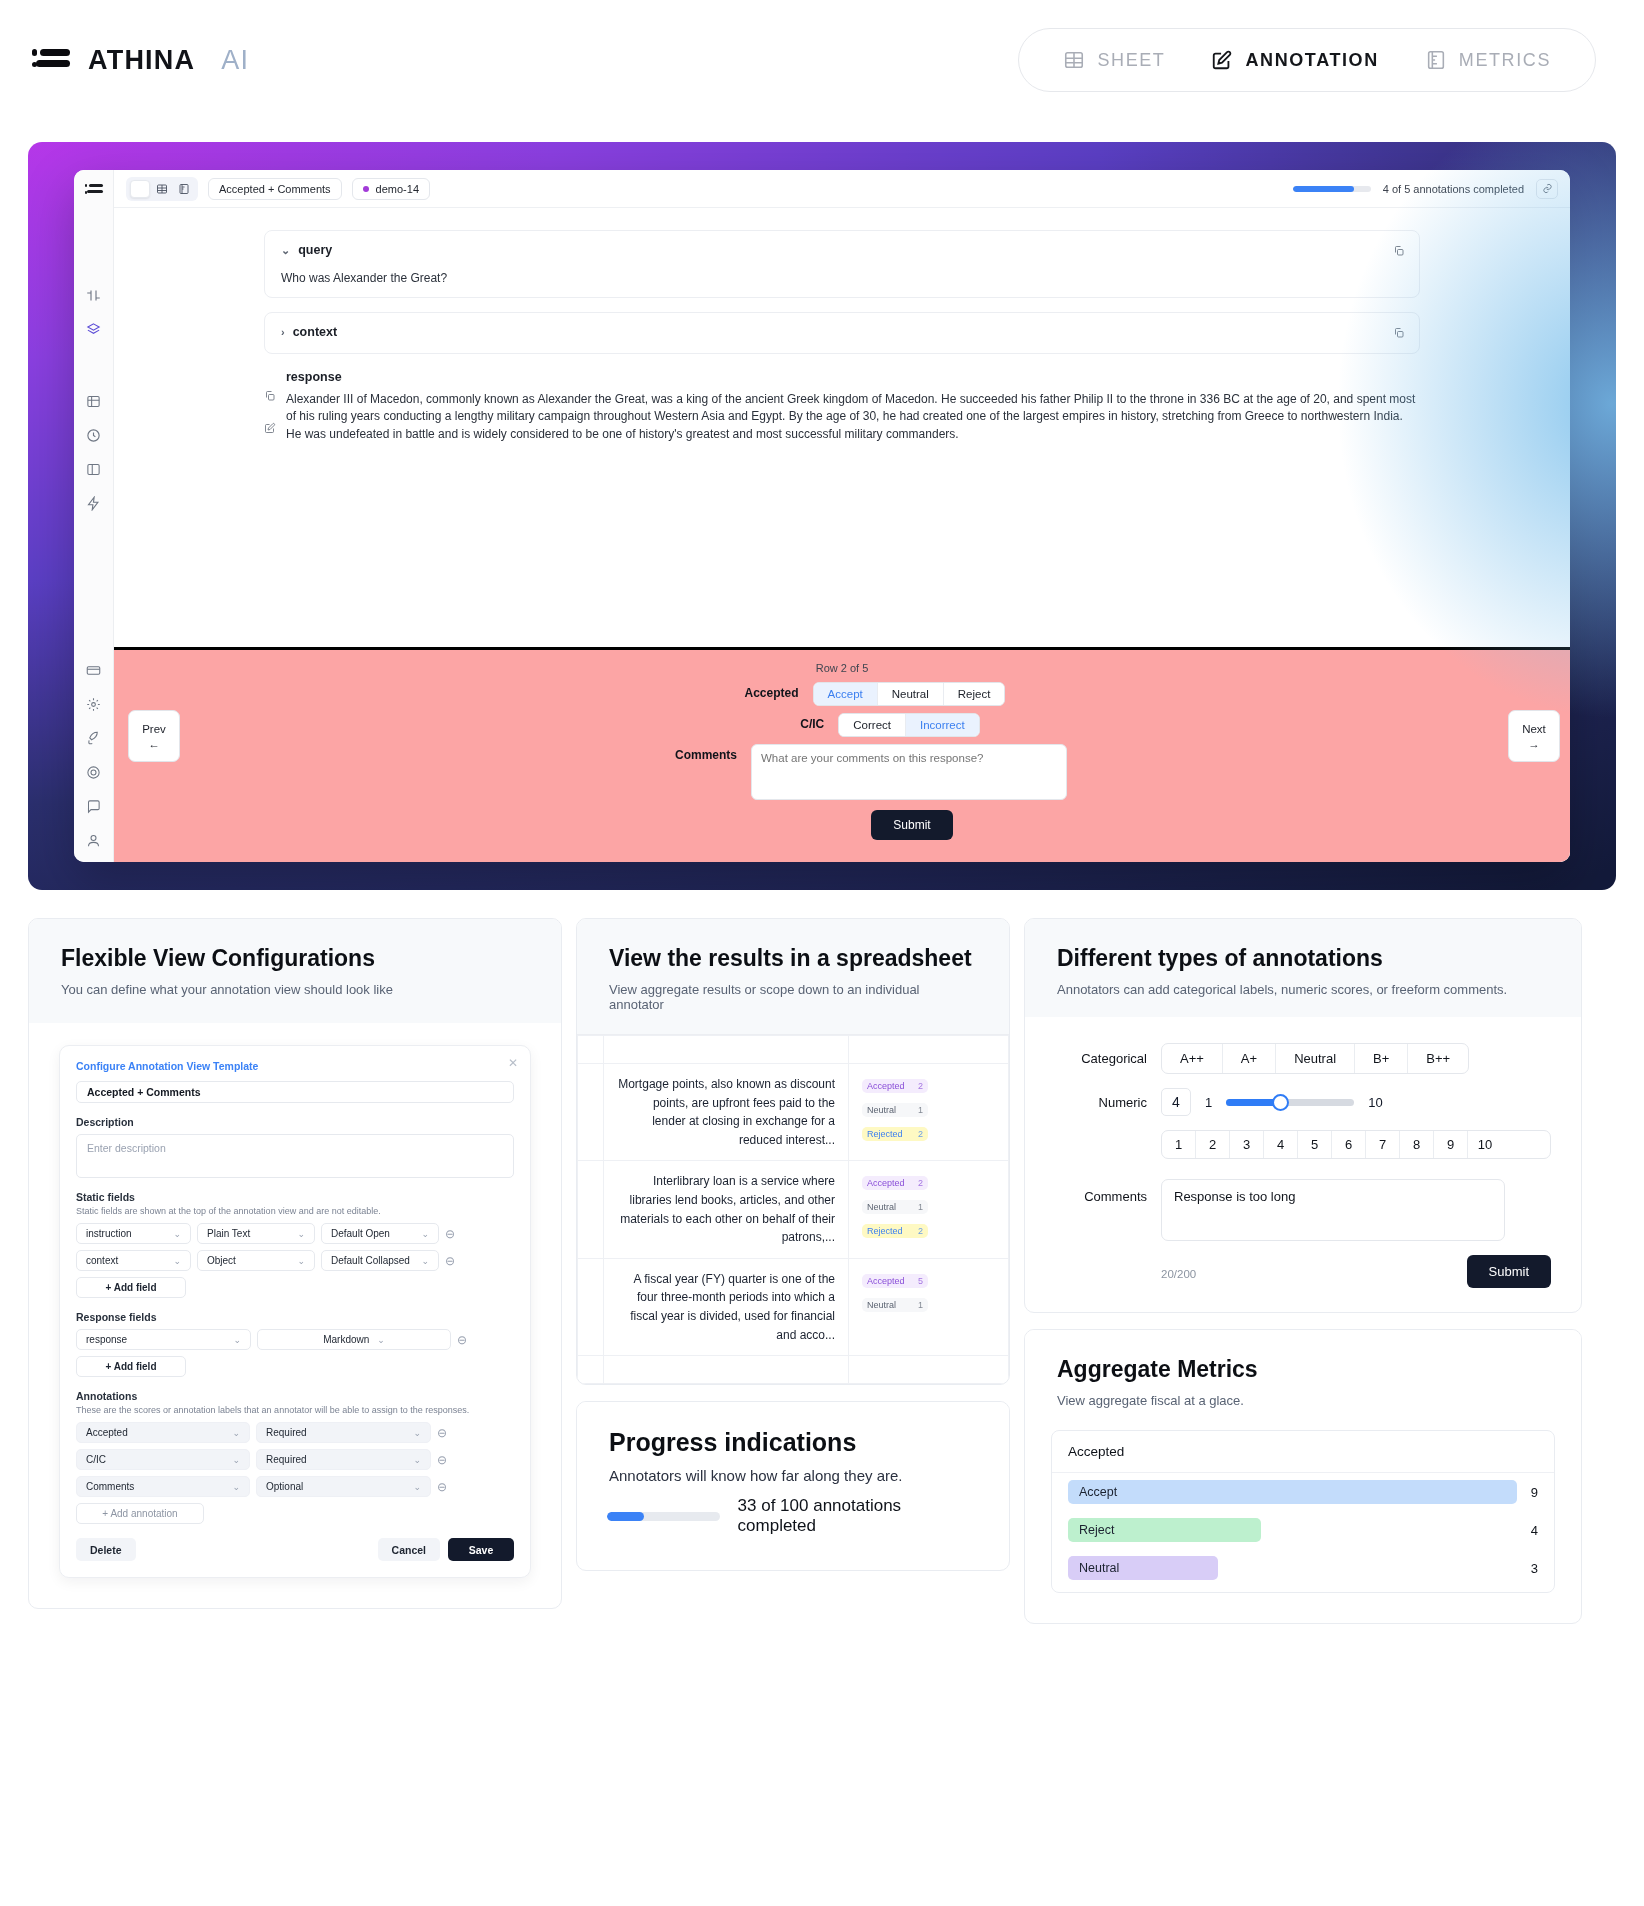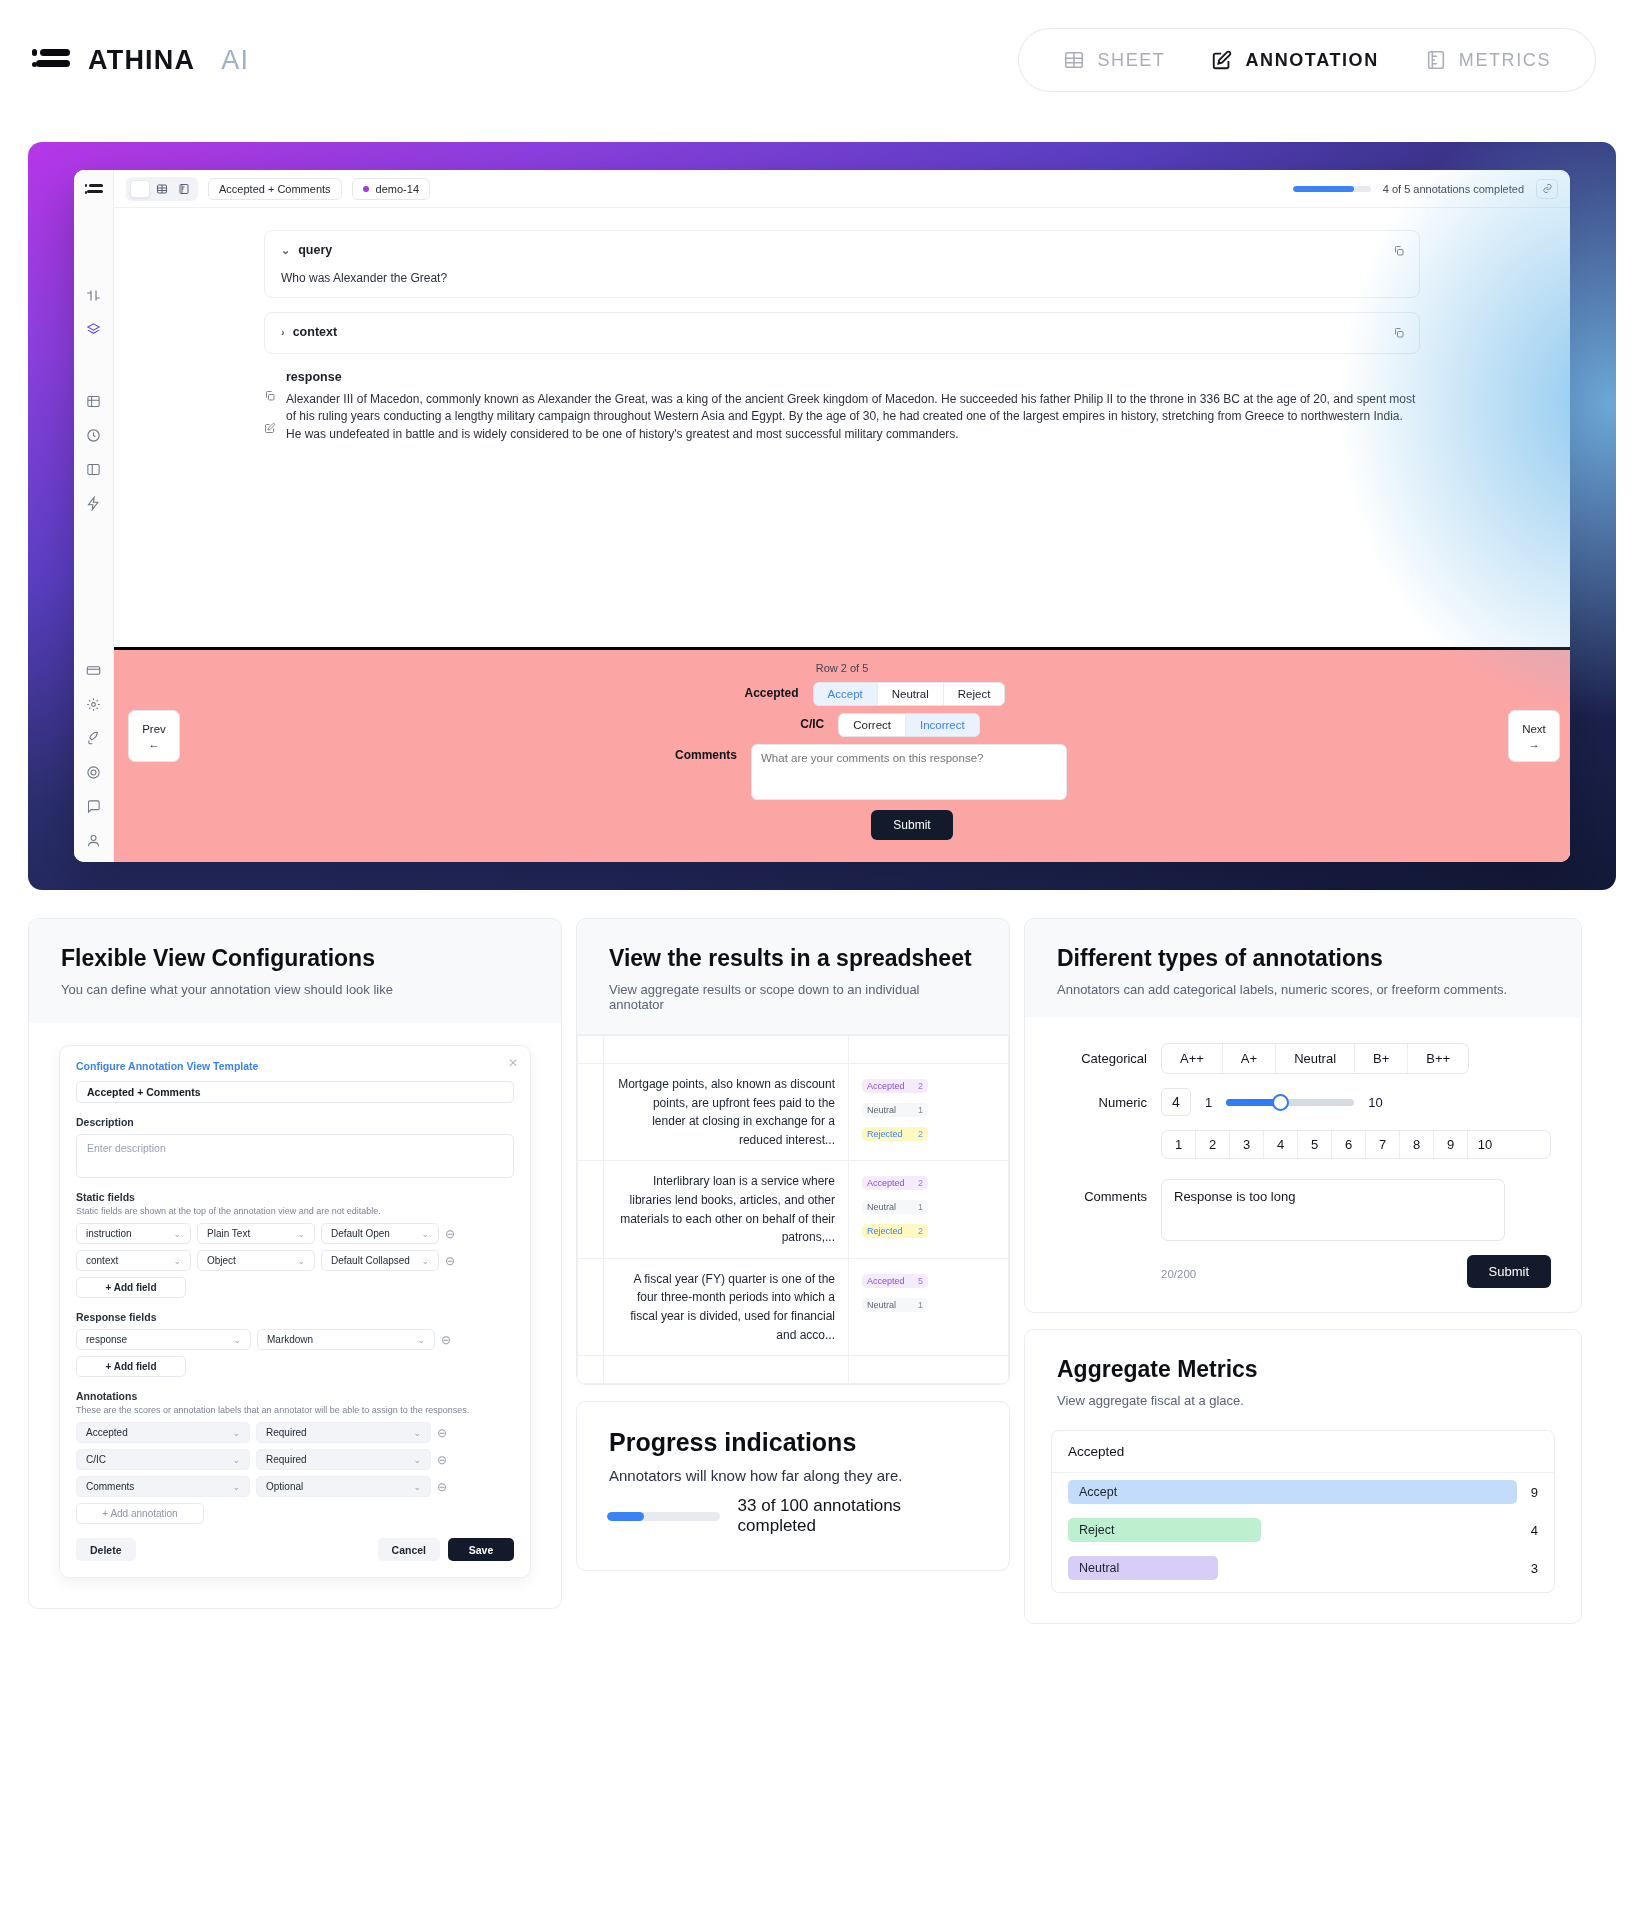--- a/index.html
+++ b/index.html
@@ -126,21 +126,21 @@
   .hint { font-size:9px; color:#7c8494; margin:-3px 0 7px 0;}
   .tabox { border:1px solid #e6e9ee; border-radius:5px; height:44px; padding:7px 10px; font-size:10.5px; color:#9aa2b1;}
   .frow { display:flex; align-items:center; gap:6px; margin-bottom:6px;}
   .sel { border:1px solid #e6e9ee; border-radius:5px; height:21px; display:flex; align-items:center; padding:0 9px; font-size:10px; color:#232a35; background:#fff; justify-content:space-between;}
   .sel .c { color:#98a1b0; font-size:9px; margin-left:8px;}
   .sel.g { background:#f2f4f8; border-color:#eef0f5;}
   .w1 { width:115px; } .w2 { width:118px; } .w3 { width:118px; }
   .minus { color:#9aa2b1; font-size:12px; }
   .addbtn { border:1px solid #e6e9ee; border-radius:5px; height:21px; width:110px; display:flex; align-items:center; justify-content:center; font-size:10px; font-weight:600; color:#1d2430; background:#fff; gap:4px;}
   .addbtn.soft { color:#8d95a3; font-weight:400; border-style:solid; background:#fff;}
-  .wide1 { width:175px;} .wide2 { width:178px;}
+  .wide1 { width:175px;} .wide2 { width:194px;justify-content:center;}
   .aw1 { width:174px;} .aw2 { width:175px;}
   .footrow { display:flex; align-items:center; margin-top:14px;}
   .mini { border-radius:5px; height:23px; display:flex; align-items:center; justify-content:center; font-size:10.5px; padding:0 14px; font-weight:600;}
   .mini.del { background:#f2f4f8; color:#1d2430;}
   .mini.cancel { background:#f2f4f8; color:#1d2430; margin-left:auto; margin-right:8px;}
   .mini.save { background:#131a2c; color:#fff; width:66px;}
 
   
   .sheet { border-top:1px solid #eceef2; }
   .sheet table { width:100%; border-collapse:collapse; table-layout:fixed;}

